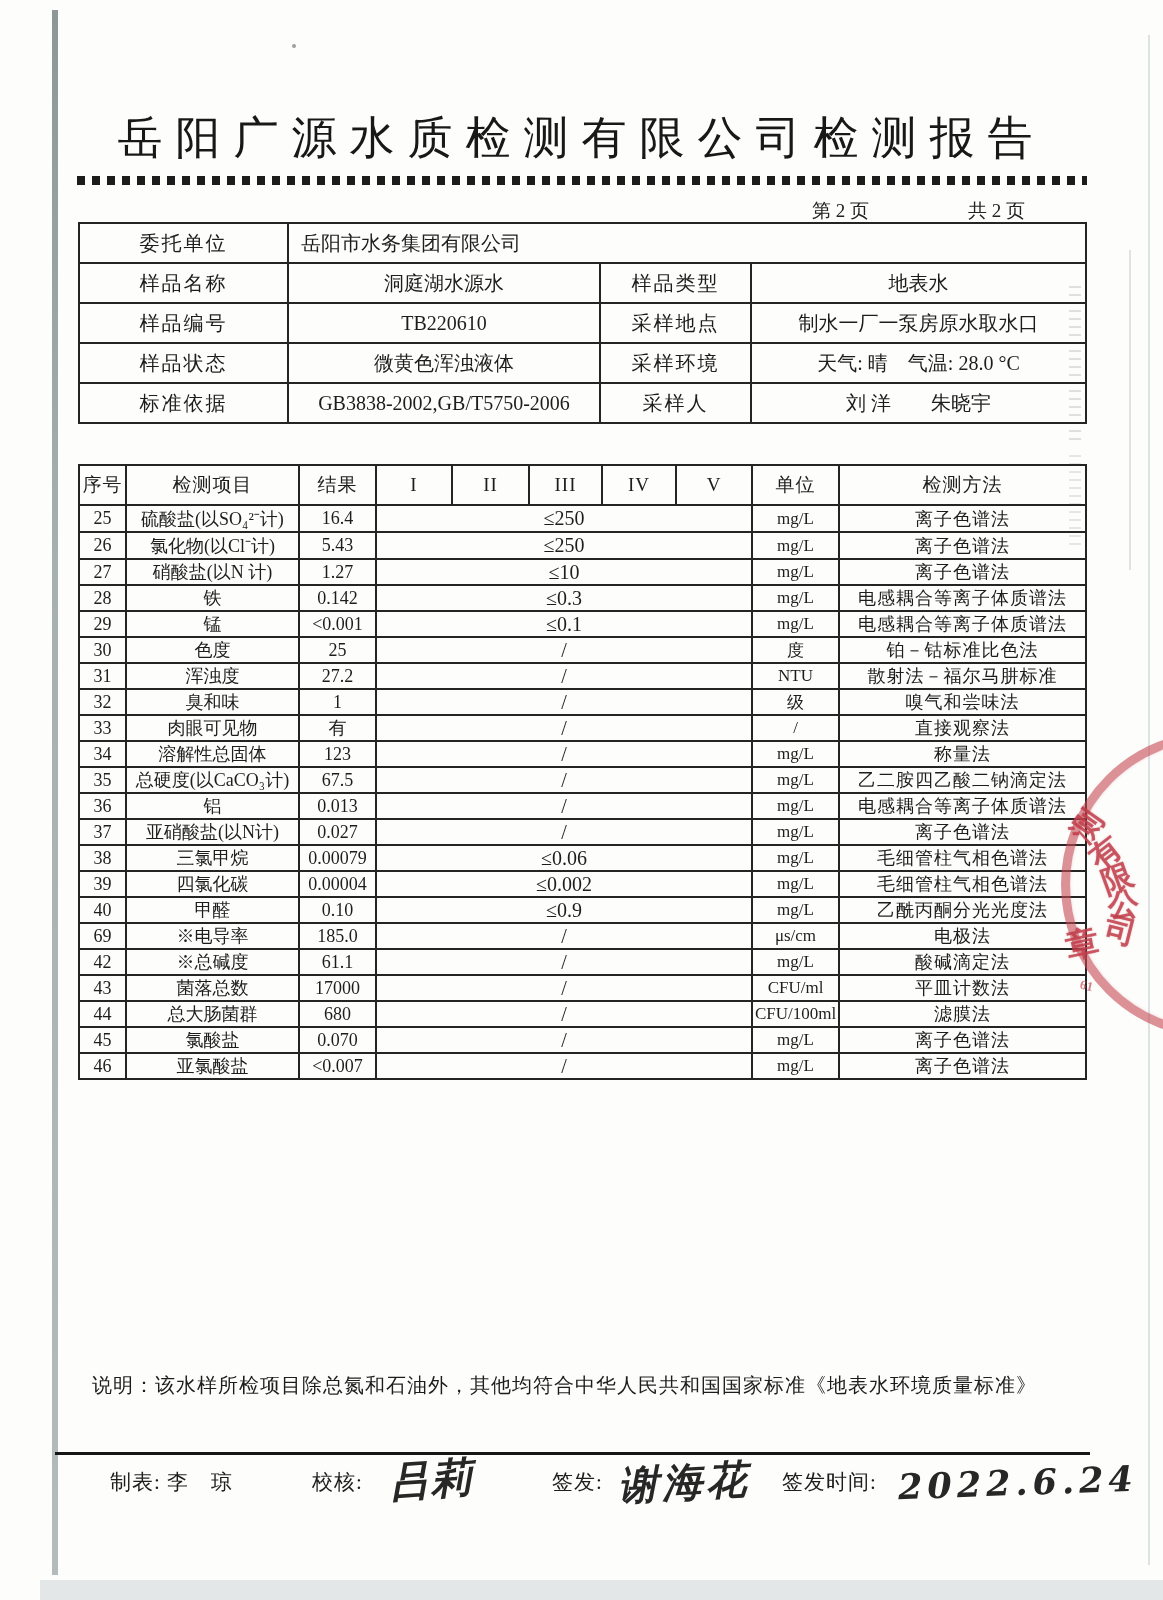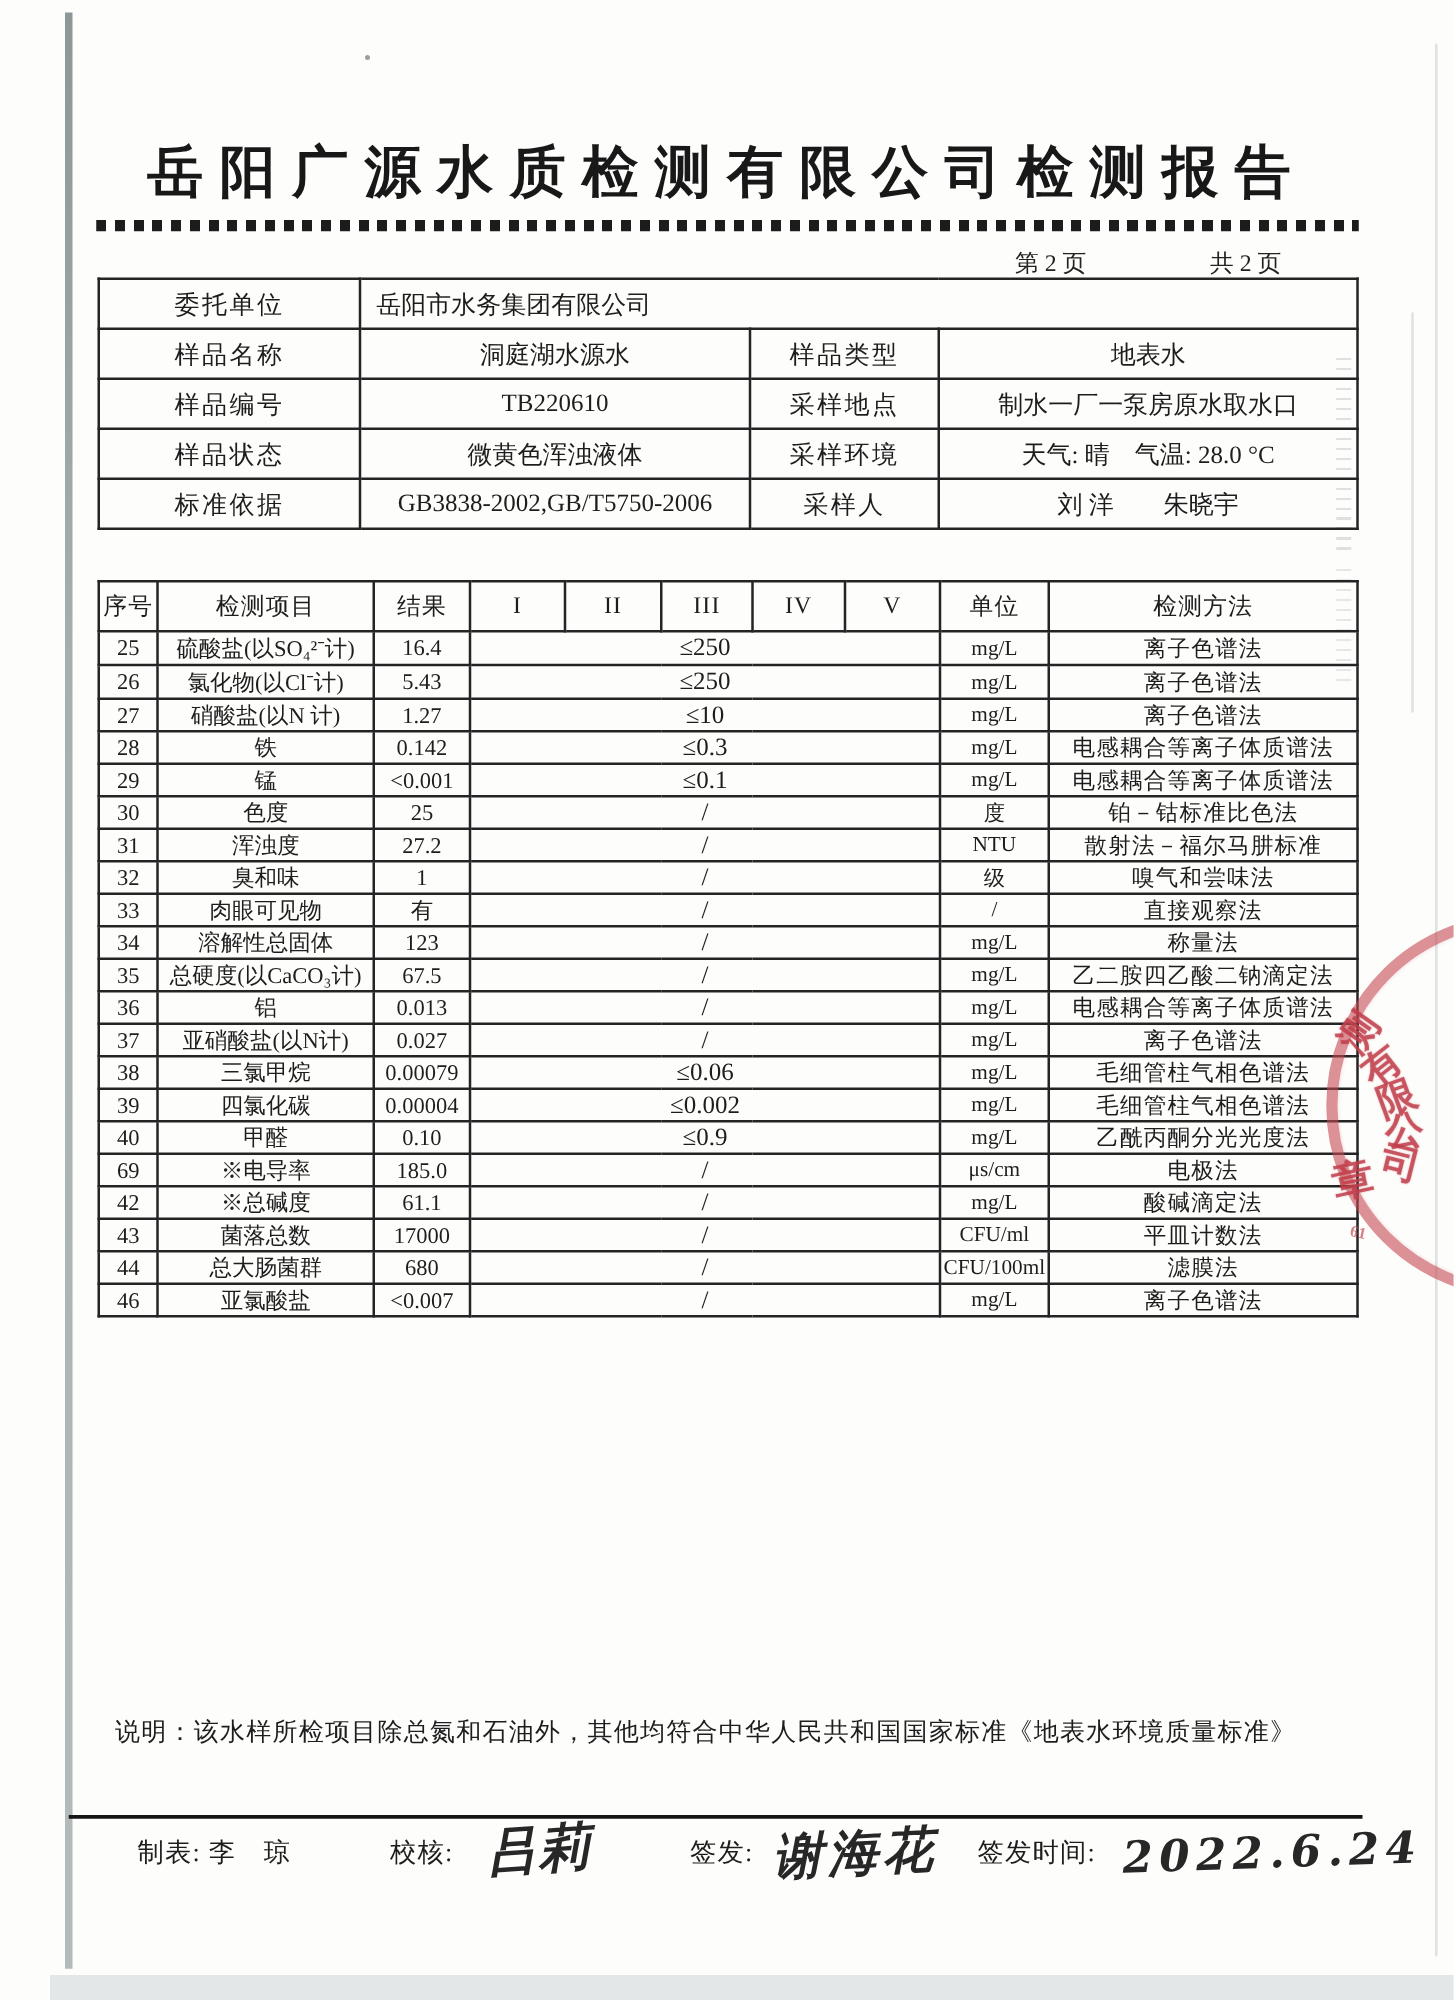--- a/index.html
+++ b/index.html
@@ -12,21 +12,21 @@
     background:linear-gradient(180deg,#8d9798 0%,#a7b0b0 35%,#b3bbbb 100%);}
   .scan-right-line{position:absolute;left:1148px;top:35px;width:2px;height:1530px;background:#dde2e2;}
   .scan-faint-line{position:absolute;left:1129px;top:250px;width:2px;height:320px;background:#ccd2d2;opacity:.6;}
   .scan-squiggle{position:absolute;left:1069px;top:285px;width:12px;height:155px;opacity:.4;
     background:repeating-linear-gradient(0deg,rgba(110,120,126,.55) 0 2px,transparent 2px 8px);}
   .scan-squiggle.b{top:455px;height:90px;opacity:.3;}
   .scan-bottom-shade{position:absolute;left:40px;top:1580px;width:1123px;height:20px;background:#e3e7e7;}
   .scan-speck{position:absolute;left:292px;top:44px;width:4px;height:4px;background:#9aa0a0;border-radius:50%;}
   
   .title{position:absolute;left:0;top:108px;width:1163px;text-align:center;
-    font-family:"Liberation Sans", sans-serif;font-weight:700;font-size:45px;
+    font-family:"Liberation Sans", sans-serif;font-weight:400;font-size:45px;
     letter-spacing:13px;color:#181818;white-space:nowrap;}
   .dotted-rule{position:absolute;left:77px;top:176px;width:1010px;height:9px;
     background:repeating-linear-gradient(90deg,#1c1c1c 0 8px,transparent 8px 15px);}
   .report-no{position:absolute;left:400px;top:188px;width:300px;text-align:center;
     font-size:27px;color:#222;white-space:nowrap;}
   .page-num{position:absolute;top:198px;font-size:19px;color:#222;white-space:nowrap;}
   .page-num.cur{left:812px;width:90px;}
   .page-num.tot{left:968px;width:90px;}
   
   table{border-collapse:collapse;position:absolute;table-layout:fixed;background:transparent;}
@@ -309,20 +309,28 @@
         </tr>
         <tr>
           <td>44</td>
           <td class="item">总大肠菌群</td>
           <td>680</td>
           <td class="limit" colspan="5">/</td>
           <td class="unit">CFU/100ml</td>
           <td class="method">滤膜法</td>
         </tr>
         <tr>
+          <td>45</td>
+          <td class="item">氯酸盐</td>
+          <td>0.070</td>
+          <td class="limit" colspan="5">/</td>
+          <td class="unit">mg/L</td>
+          <td class="method">离子色谱法</td>
+        </tr>
+        <tr>
           <td>46</td>
           <td class="item">亚氯酸盐</td>
           <td>&lt;0.007</td>
           <td class="limit" colspan="5">/</td>
           <td class="unit">mg/L</td>
           <td class="method">离子色谱法</td>
         </tr>
       </tbody>
   </table>
 

